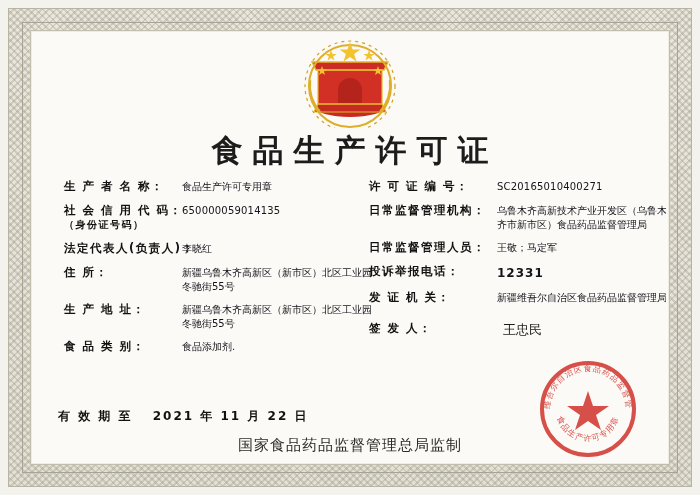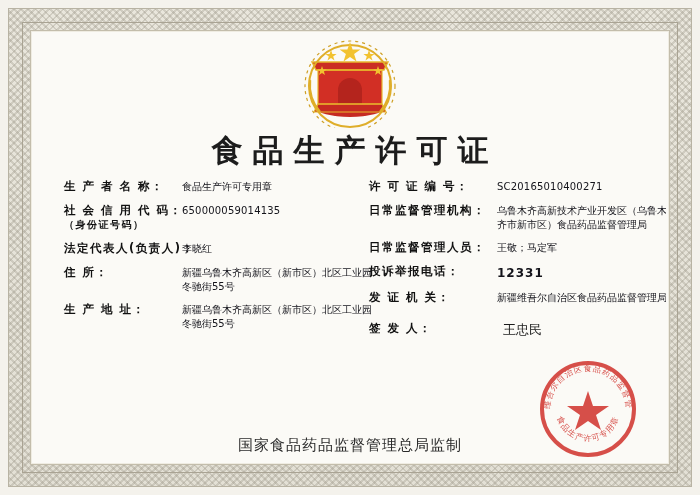--- a/index.html
+++ b/index.html
@@ -246,20 +246,24 @@
         <div class="row">
           <div class="lbl w-left">住            所：</div>
           <div class="val">新疆乌鲁木齐高新区（新市区）北区工业园冬驰街55号</div>
         </div>
 
         <div class="row">
           <div class="lbl w-left">生 产 地 址：</div>
           <div class="val">新疆乌鲁木齐高新区（新市区）北区工业园冬驰街55号</div>
         </div>
 
+        <div class="row">
+          <div class="lbl w-left">食 品 类 别：</div>
+          <div class="val">食品添加剂.</div>
+        </div>
 
       </div>
 
       <div class="col-right">
 
         <div class="row">
           <div class="lbl w-right">许 可 证 编 号：</div>
           <div class="val mono">SC20165010400271</div>
         </div>
 
@@ -305,17 +309,21 @@
             <textPath href="#sealTop" startOffset="50%" text-anchor="middle">新疆维吾尔自治区食品药品监督管理局</textPath>
           </text>
           <text font-size="8.2" fill="#cf2a24" font-family="'DejaVu Sans','Liberation Sans',sans-serif" letter-spacing="1">
             <textPath href="#sealBot" startOffset="50%" text-anchor="middle">食品生产许可专用章</textPath>
           </text>
         </svg>
       </div>
 
     </div>
 
+    <div class="validity">
+      <span>有 效 期 至</span>
+      <span style="padding-left:14px">2021 年 11 月 22 日</span>
+    </div>
 
     <div class="footer">国家食品药品监督管理总局监制</div>
 
   </div>
 </div>
 
 </body></html>

